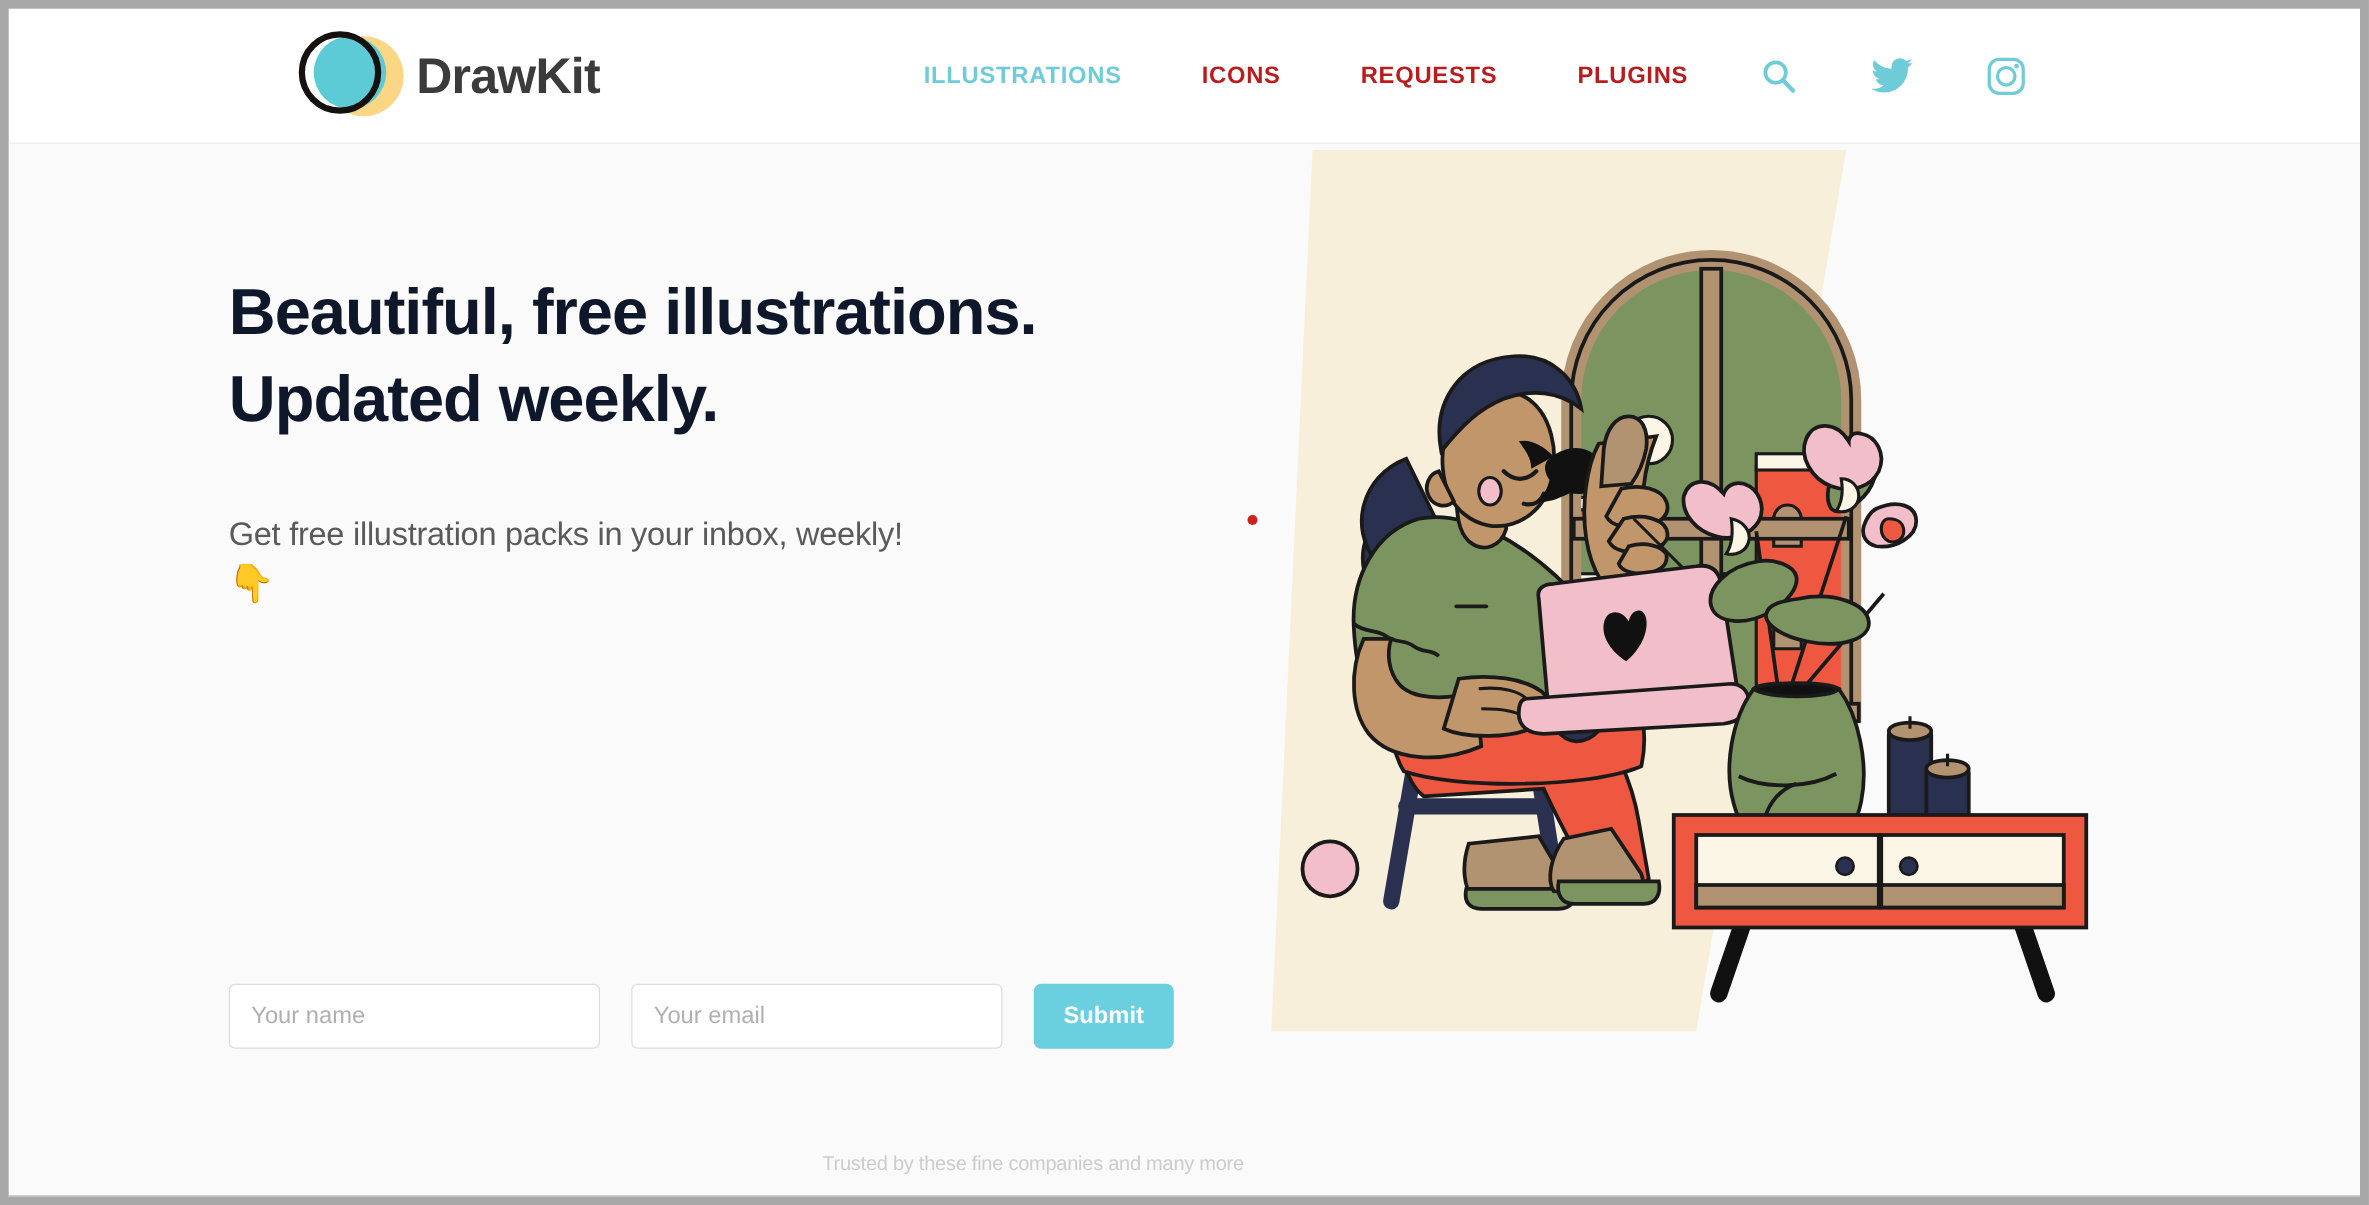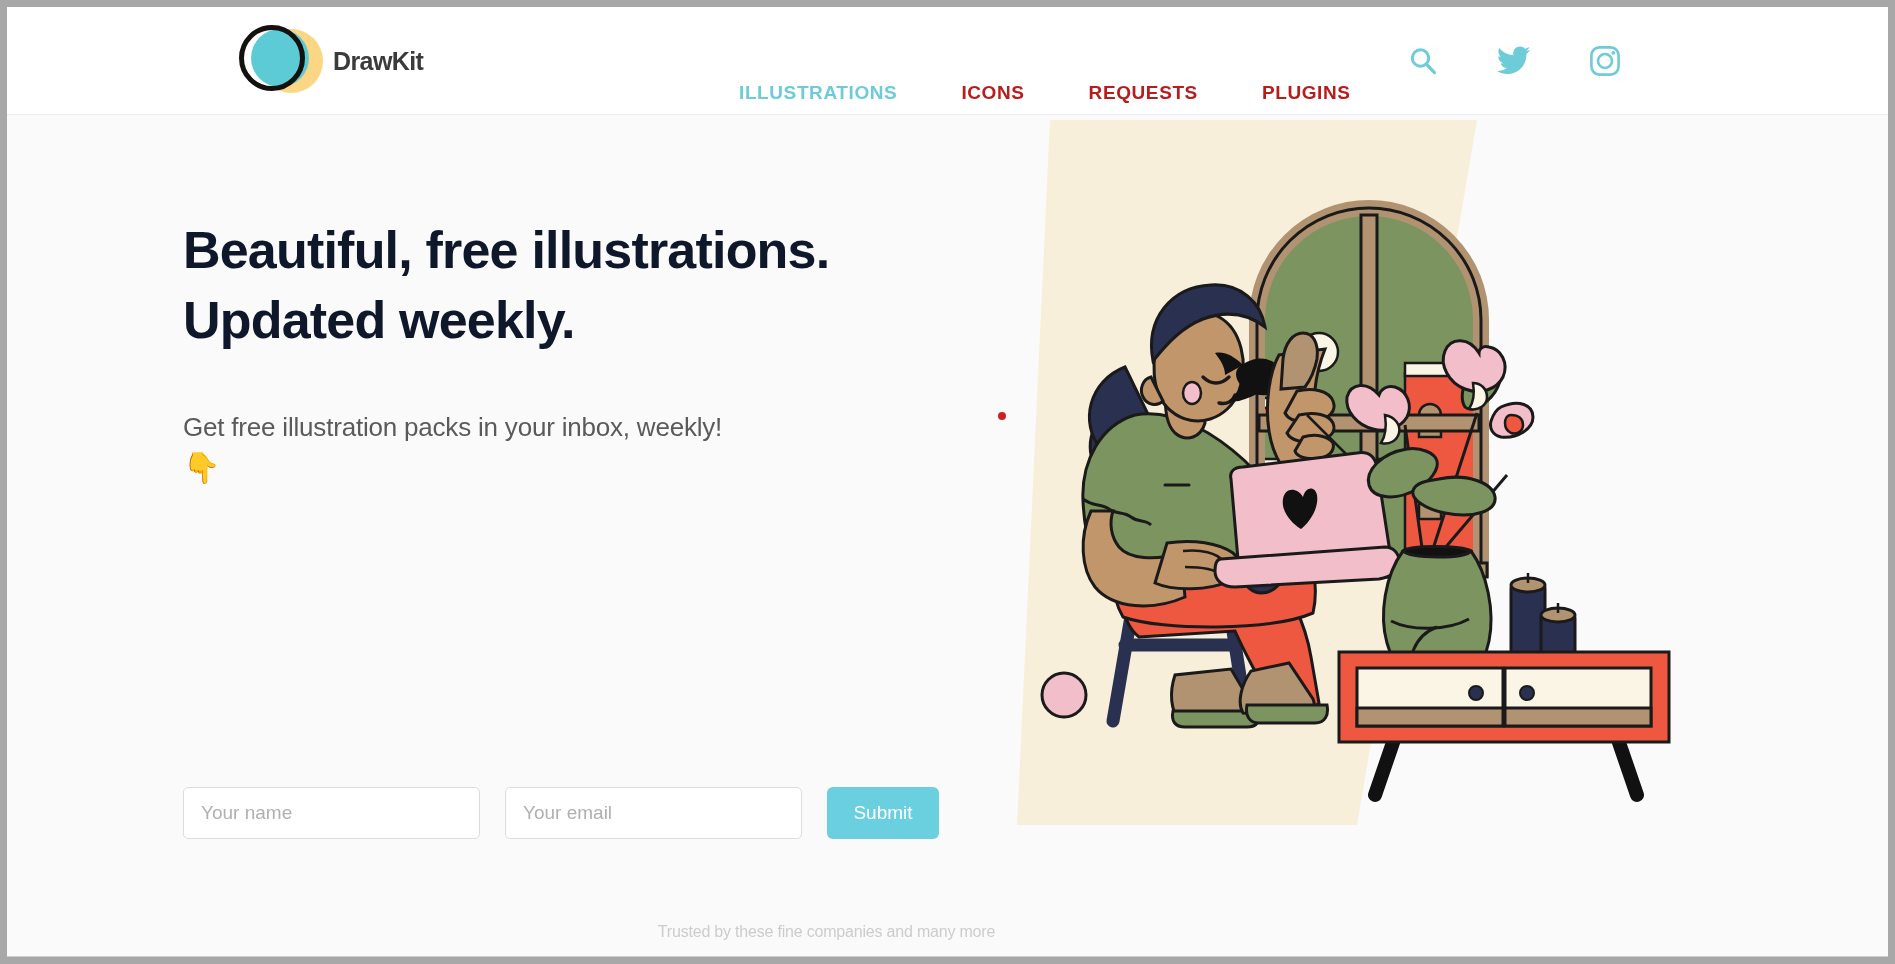--- a/index.html
+++ b/index.html
@@ -65,36 +65,35 @@
     background: #5CCBD6;
   }
   .logo-ring {
     position: absolute;
     left: 2px; top: 4px;
     width: 66px; height: 66px;
     border-radius: 50%;
     border: 5px solid #14110f;
   }
   #logo-text {
-    font-size: 25px;
+    font-size: 40px;
     font-weight: bold;
     color: #3b3b3b;
     letter-spacing: -0.6px;
     white-space: nowrap;
   }
 
   #nav-links {
     position: absolute;
     left: 700px;
     top: 0;
     height: 108px;
     display: flex;
     align-items: center;
     gap: 0px;
-    margin-top: 32px;
   }
   .nav-link {
     font-size: 19px;
     font-weight: bold;
     letter-spacing: 0.6px;
     color: #b91c1c;
     text-decoration: none;
     padding: 0 32px;
     cursor: pointer;
     white-space: nowrap;
@@ -169,21 +168,21 @@
   #submit-btn {
     margin-left: 25px;
     width: 112px;
     height: 52px;
     border: none;
     border-radius: 6px;
     background: #6ACFDE;
     color: #ffffff;
     font-family: "Liberation Sans", sans-serif;
     font-size: 19px;
-    font-weight: normal;
+    font-weight: bold;
     cursor: pointer;
   }
 
   #red-dot {
     position: absolute;
     left: 991px;
     top: 297px;
     width: 8px; height: 8px;
     border-radius: 50%;
     background: #cf2020;

